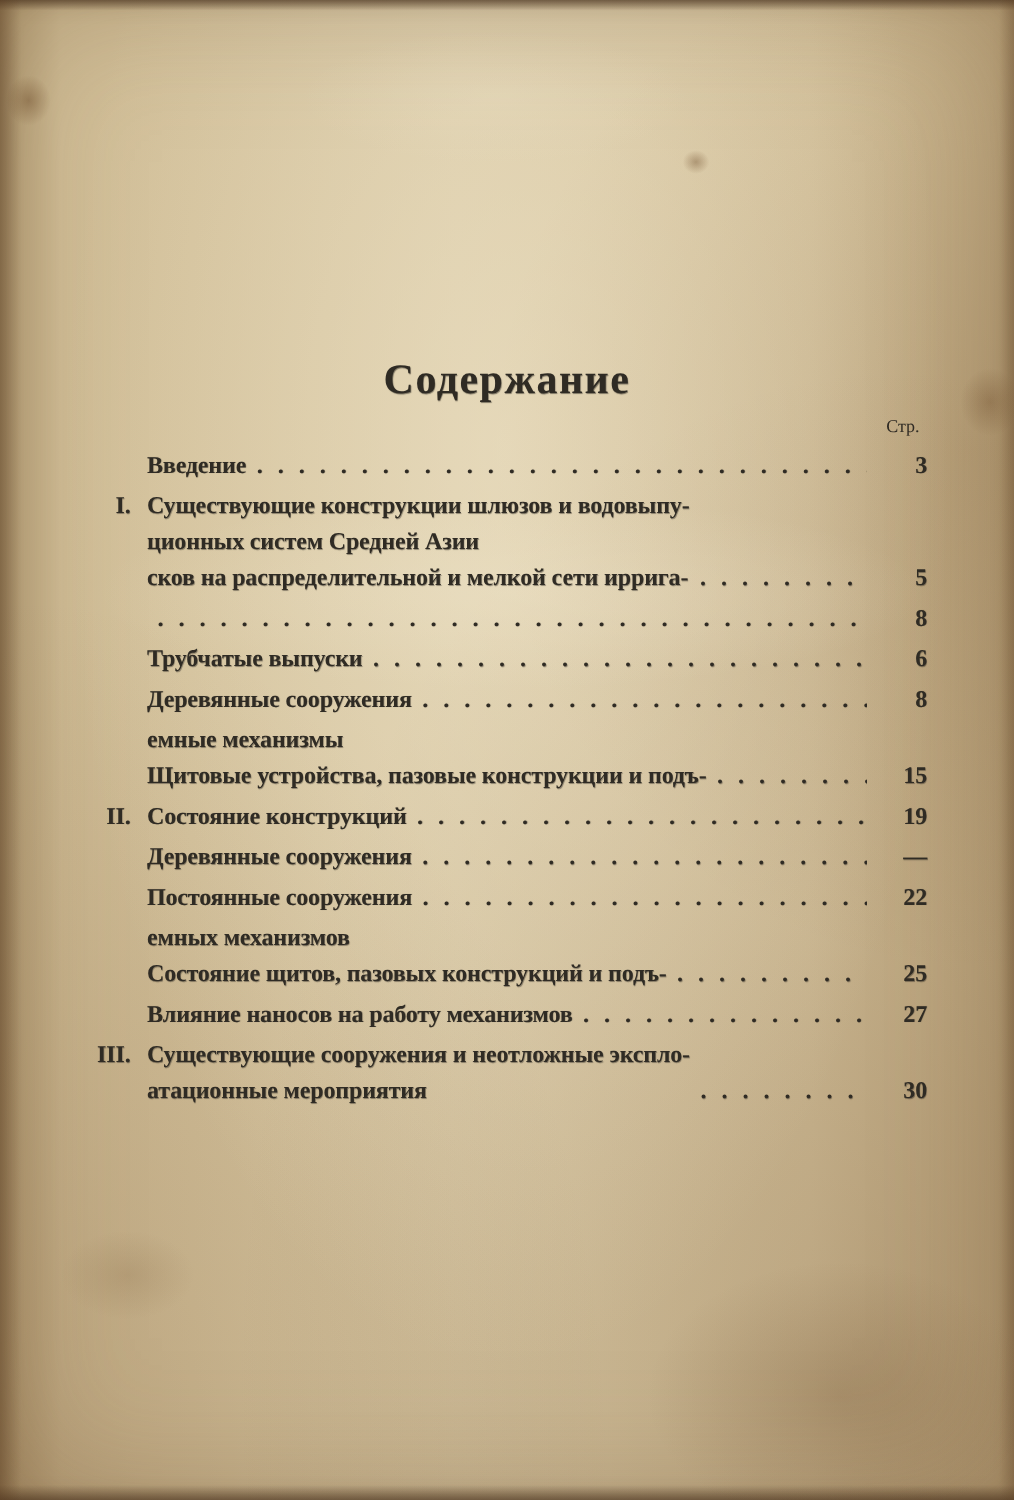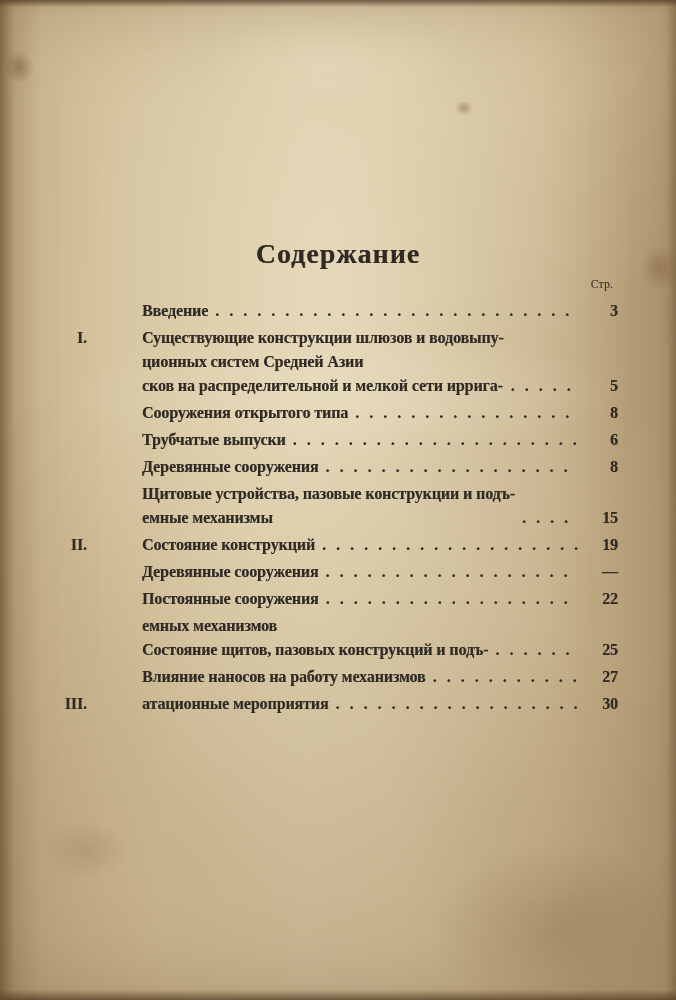--- a/index.html
+++ b/index.html
@@ -89,21 +89,21 @@
     align-items: flex-end;
     margin-bottom: 3px;
   }
   .toc-num {
     flex: 0 0 46px;
     box-sizing: border-box;
     text-align: right;
     padding-right: 11px;
     align-self: flex-start;
   }
-  .toc-lines { flex: 0 1 auto; margin-left: 44px; }
+  .toc-lines { flex: 0 1 auto; }
   .toc-line { display: block; white-space: nowrap; }
   .dot-leader {
     flex: 1 1 14px;
     overflow: hidden;
     white-space: nowrap;
     height: 24px;
     margin: 0 4px 0 7px;
     letter-spacing: 3px;
   }
   .dot-leader::before {
@@ -151,23 +151,20 @@
         <span class="toc-line">Существующие конструкции шлюзов и водовыпу-</span>
         <span class="toc-line">ционных систем Средней Азии</span>
         <span class="toc-line">сков на распределительной и мелкой сети иррига-</span>
       </span>
       <span class="dot-leader"></span>
       <span class="toc-page">5</span>
     </div>
 
     <div class="toc-row">
       <span class="toc-num"></span>
-      <span class="toc-lines">
-        <span class="toc-line">Сооружения открытого типа</span>
-      </span>
       <span class="dot-leader"></span>
       <span class="toc-page">8</span>
     </div>
 
     <div class="toc-row">
       <span class="toc-num"></span>
       <span class="toc-lines">
         <span class="toc-line">Трубчатые выпуски</span>
       </span>
       <span class="dot-leader"></span>
@@ -179,22 +176,22 @@
       <span class="toc-lines">
         <span class="toc-line">Деревянные сооружения</span>
       </span>
       <span class="dot-leader"></span>
       <span class="toc-page">8</span>
     </div>
 
     <div class="toc-row">
       <span class="toc-num"></span>
       <span class="toc-lines">
+        <span class="toc-line">емные механизмы</span>
         <span class="toc-line">Щитовые устройства, пазовые конструкции и подъ-</span>
-        <span class="toc-line">емные механизмы</span>
       </span>
       <span class="dot-leader"></span>
       <span class="toc-page">15</span>
     </div>
 
     <div class="toc-row">
       <span class="toc-num">II.</span>
       <span class="toc-lines">
         <span class="toc-line">Состояние конструкций</span>
       </span>
@@ -235,20 +232,21 @@
       <span class="toc-lines">
         <span class="toc-line">Влияние наносов на работу механизмов</span>
       </span>
       <span class="dot-leader"></span>
       <span class="toc-page">27</span>
     </div>
 
     <div class="toc-row">
       <span class="toc-num">III.</span>
       <span class="toc-lines">
+        <span class="toc-line">Существующие сооружения и неотложные экспло-</span>
         <span class="toc-line">атационные мероприятия</span>
       </span>
       <span class="dot-leader"></span>
       <span class="toc-page">30</span>
     </div>
 
   </div>
 </div>
 
 </body></html>

